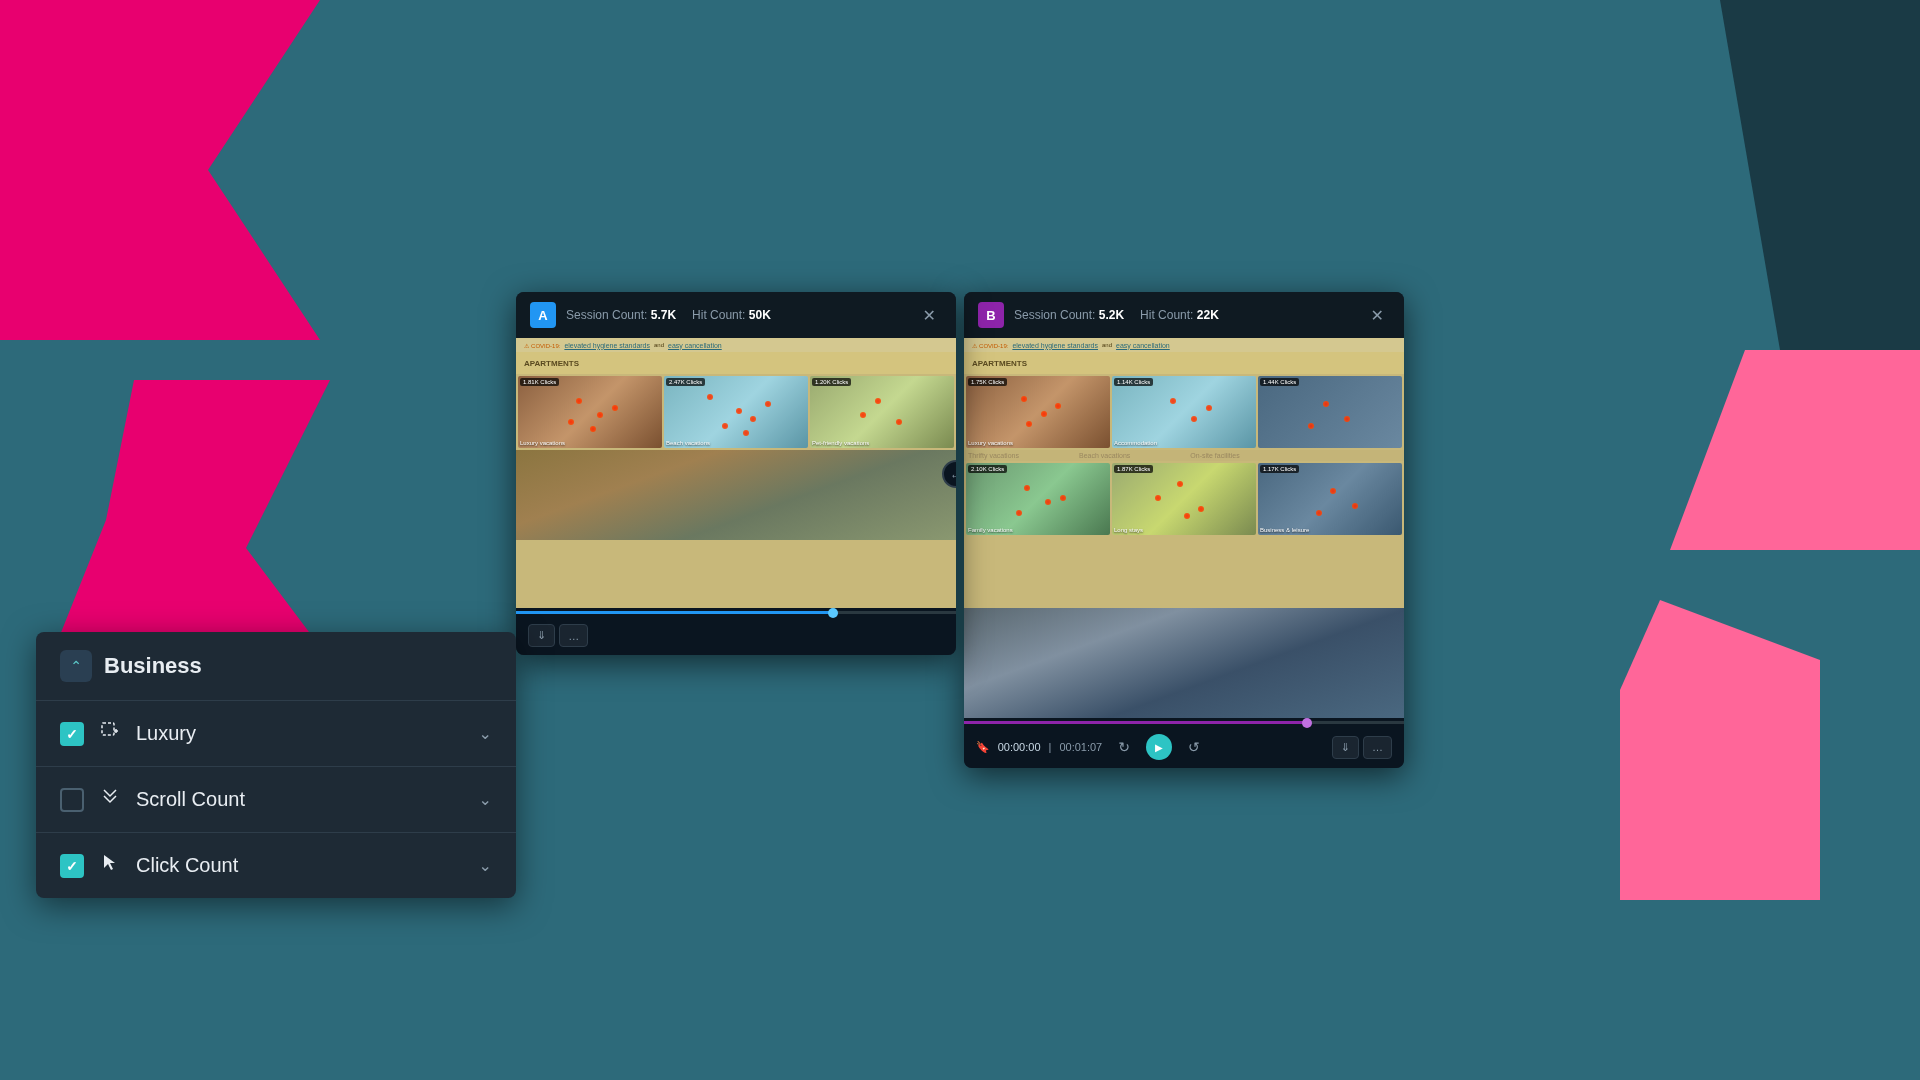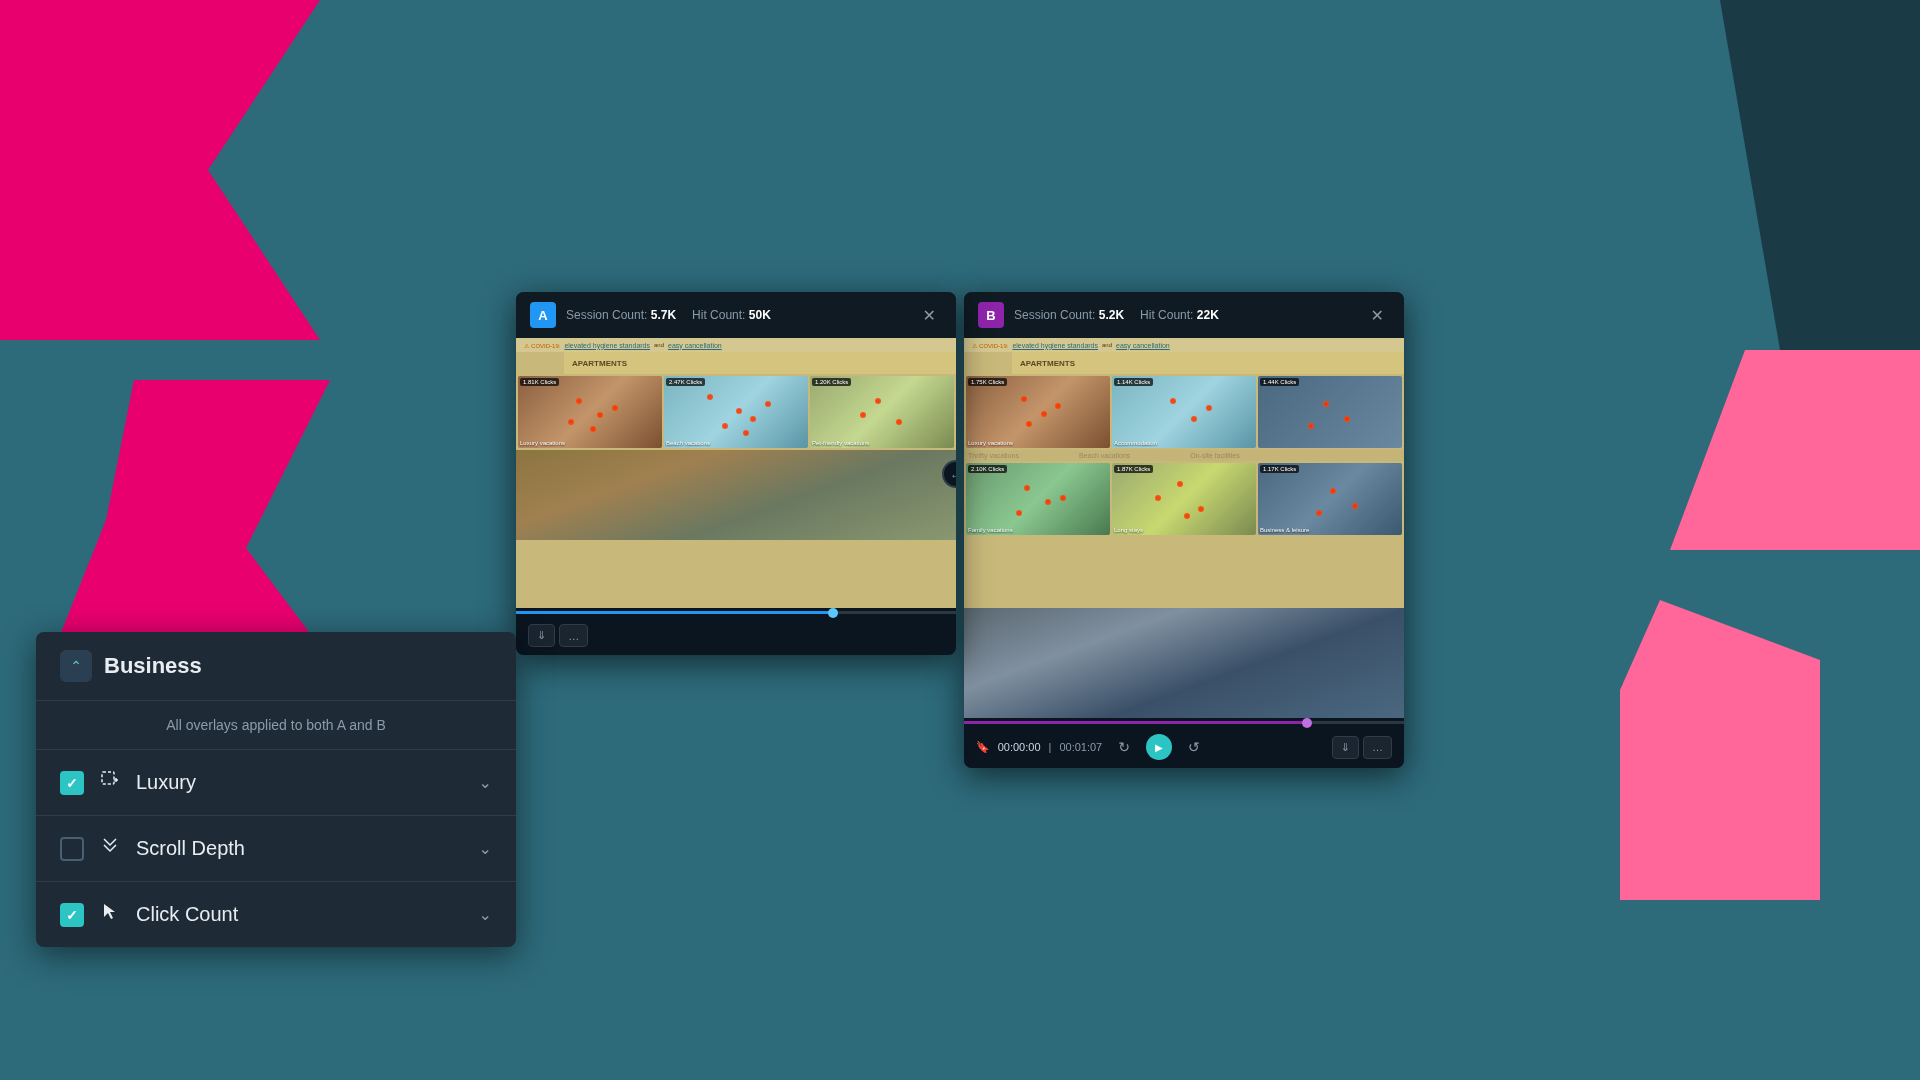--- a/index.html
+++ b/index.html
@@ -225,21 +225,20 @@
     
     .website-nav {
       background: #d4c47e;
       height: 22px;
       display: flex;
       align-items: center;
       padding: 0 8px;
       gap: 12px;
       font-size: 8px;
       color: #5a4a20;
-      margin-left: 48px;
     }
     .nav-link { text-decoration: underline; color: #2a6a7a; font-size: 7px; }
 
     .banner-strip {
       background: #d4c890;
       height: 14px;
       display: flex; align-items: center;
       padding: 0 8px;
       font-size: 6px; color: #4a3a10;
       gap: 4px;
@@ -623,21 +622,20 @@
       </div>
     </div>
 
     <div class="overlays-panel">
       <div class="overlays-header">
         <div class="overlays-chevron">
           <span>⌃</span>
         </div>
         <span class="overlays-title">Business</span>
       </div>
-      <div class="overlays-subtitle">All overlays applied to both A and B</div>
 
       <div class="overlay-item">
         <div class="checkbox checked"></div>
         <span class="overlay-icon">
           
           <svg width="20" height="20" viewBox="0 0 20 20" fill="none" xmlns="http://www.w3.org/2000/svg">
             <rect x="2" y="2" width="12" height="12" rx="1" stroke="#e8edf2" stroke-width="1.5" stroke-dasharray="3 2"></rect>
             <line x1="14" y1="10" x2="18" y2="10" stroke="#e8edf2" stroke-width="1.5"></line>
             <line x1="16" y1="8" x2="16" y2="12" stroke="#e8edf2" stroke-width="1.5"></line>
           </svg>
@@ -648,21 +646,21 @@
 
       <div class="overlay-item">
         <div class="checkbox"></div>
         <span class="overlay-icon">
           
           <svg width="20" height="20" viewBox="0 0 20 20" fill="none" xmlns="http://www.w3.org/2000/svg">
             <polyline points="4,3 10,9 16,3" stroke="#e8edf2" stroke-width="1.5" fill="none"></polyline>
             <polyline points="4,9 10,15 16,9" stroke="#e8edf2" stroke-width="1.5" fill="none"></polyline>
           </svg>
         </span>
-        <span class="overlay-label">Scroll Depth</span>
+        <span class="overlay-label">Scroll Count</span>
         <span class="overlay-chevron">⌄</span>
       </div>
 
       <div class="overlay-item">
         <div class="checkbox checked"></div>
         <span class="overlay-icon">
           
           <svg width="20" height="20" viewBox="0 0 20 20" fill="none" xmlns="http://www.w3.org/2000/svg">
             <polygon points="4,2 4,15 8,11 11,17 13,16 10,10 15,10" fill="#e8edf2"></polygon>
           </svg>

